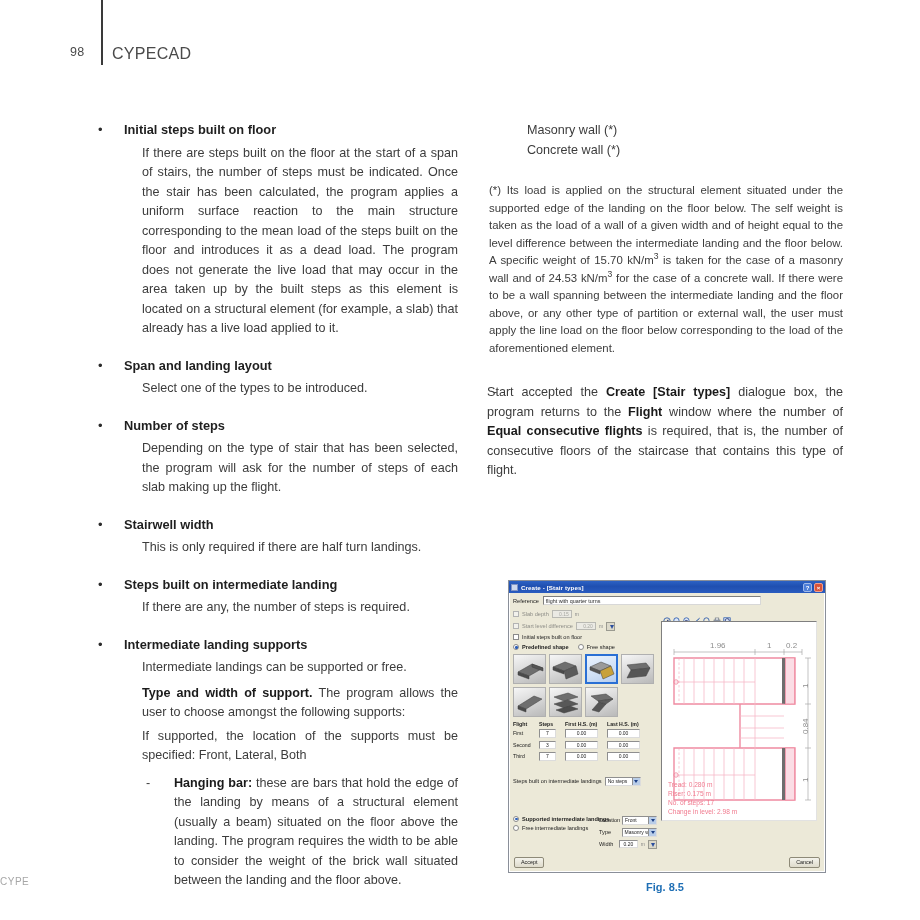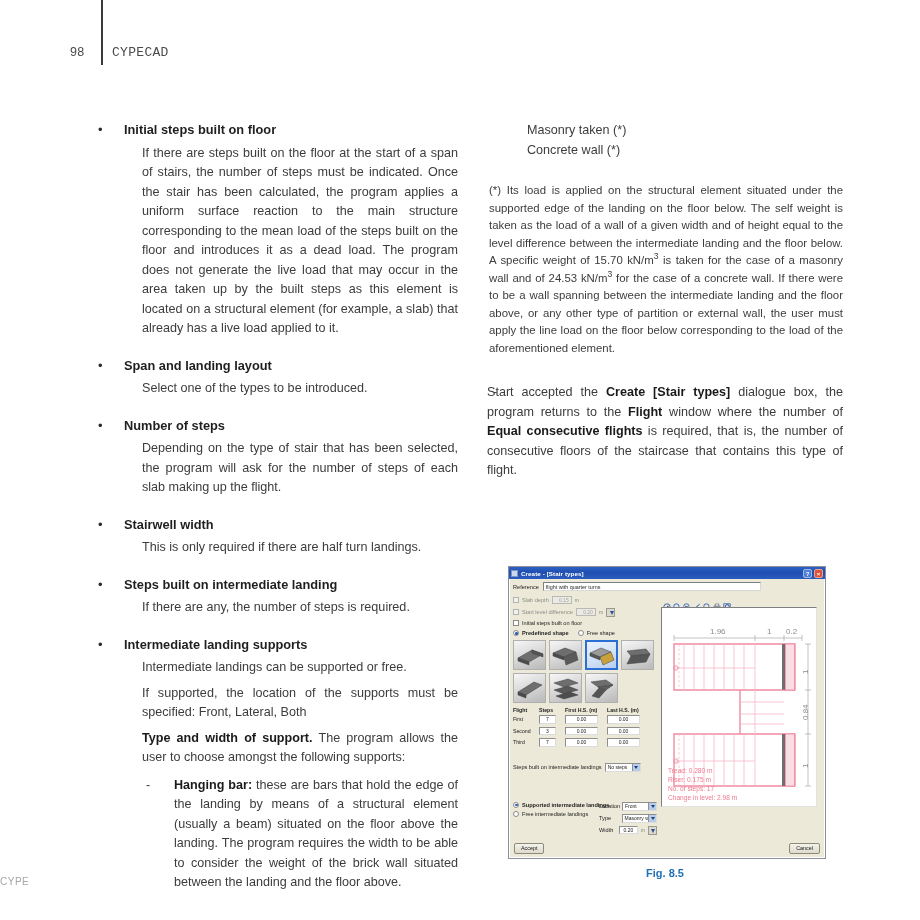--- a/index.html
+++ b/index.html
@@ -28,24 +28,23 @@
   .page-num {
     position: absolute;
     left: 70px; top: 45px;
     font-size: 12.5px;
     color: #4a4a4a;
     letter-spacing: .2px;
   }
   .header-title {
     position: absolute;
     left: 112px; top: 45px;
-    font-size: 13px;
+    font-size: 16px;
     color: #4a4a4a;
     letter-spacing: .3px;
-    font-family: Liberation Mono, monospace;
   }
 
   
   .col {
     position: absolute;
     top: 120px;
     font-size: 12.6px;
     line-height: 19.5px;
     color: #3c3c3c;
   }
@@ -98,21 +97,21 @@
   }
   sup { font-size: 8.6px; vertical-align: super; line-height: 0; }
 
   .right-dash { position: relative; margin-top: 22px; margin-bottom: 22px; }
   .right-dash .dash { position: absolute; left: 6px; top: 0; }
   .right-dash .dash-body { margin-left: 36px; text-align: justify; }
 
   
   .figure-wrap {
     position: absolute;
-    left: 487px; top: 566px;
+    left: 487px; top: 580px;
     width: 356px;
   }
   .dialog {
     width: 318px;
     border: 1px solid #8a8f99;
     background: #ece9d8;
     position: relative;
     margin-left: 21px;
     box-shadow: 0 0 0 1px #ffffff inset;
   }
@@ -333,38 +332,38 @@
     <div class="bl-body">
       <p>If there are any, the number of steps is required.</p>
     </div>
   </div>
 
   <div class="bullet-block" style="margin-top:17px;">
     <div class="bullet">•</div>
     <div class="bl-head">Intermediate landing supports</div>
     <div class="bl-body">
       <p style="margin-bottom:6px;">Intermediate landings can be supported or free.</p>
-      <p style="margin-bottom:6px;">If supported, the location of the supports must be specified: Front, Lateral, Both</p>
       <p style="margin-bottom:4px;">
         <b>Type and width of support.</b><span> The program allows the user to choose amongst the following supports:</span>
       </p>
+      <p style="margin-bottom:6px;">If supported, the location of the supports must be specified: Front, Lateral, Both</p>
       <div class="dash-block">
         <div class="dash">-</div>
         <div class="dash-body">
           <b>Hanging bar:</b><span> these are bars that hold the edge of the landing by means of a structural element (usually a beam) situated on the floor above the landing. The program requires the width to be able to consider the weight of the brick wall situated between the landing and the floor above.</span>
         </div>
       </div>
     </div>
   </div>
 
 </div>
 
 <div class="col col-right">
 
-  <div class="indent-line" style="line-height:20px;">Masonry taken (*)</div>
+  <div class="indent-line" style="line-height:20px;">Masonry wall (*)</div>
   <div class="indent-line" style="line-height:20px;">Concrete wall (*)</div>
 
   <p class="small-note" style="margin-top:22px; margin-left:2px;">
     <span>(*) Its load is applied on the structural element situated under the supported edge of the landing on the floor below. The self weight is taken as the load of a wall of a given width and of height equal to the level difference between the intermediate landing and the floor below. A specific weight of 15.70 kN/m</span><sup>3</sup><span> is taken for the case of a masonry wall and of 24.53 kN/m</span><sup>3</sup><span> for the case of a concrete wall. If there were to be a wall spanning between the intermediate landing and the floor above, or any other type of partition or external wall, the user must apply the line load on the floor below corresponding to the load of the aforementioned element.</span>
   </p>
 
   <div class="right-dash" style="margin-top:26px;">
     <div class="dash">-</div>
   </div>
 

